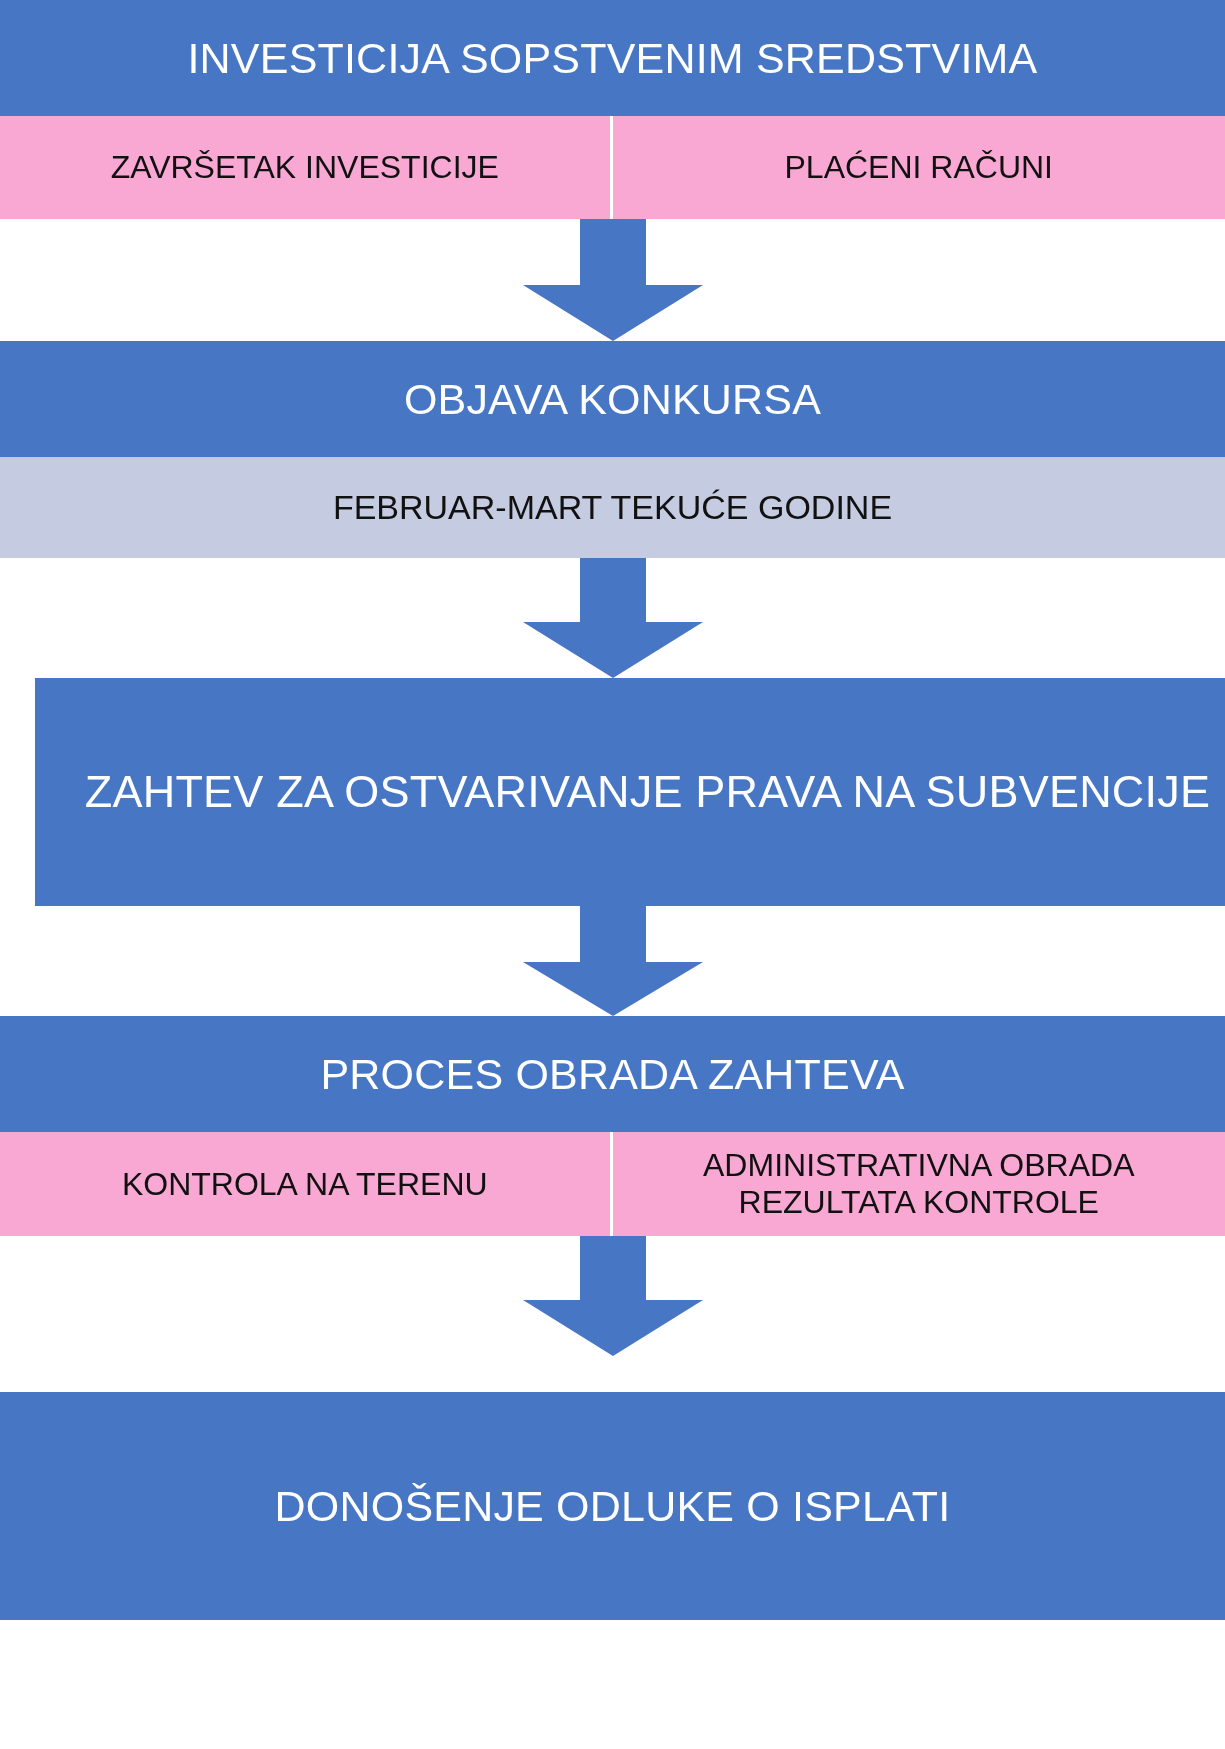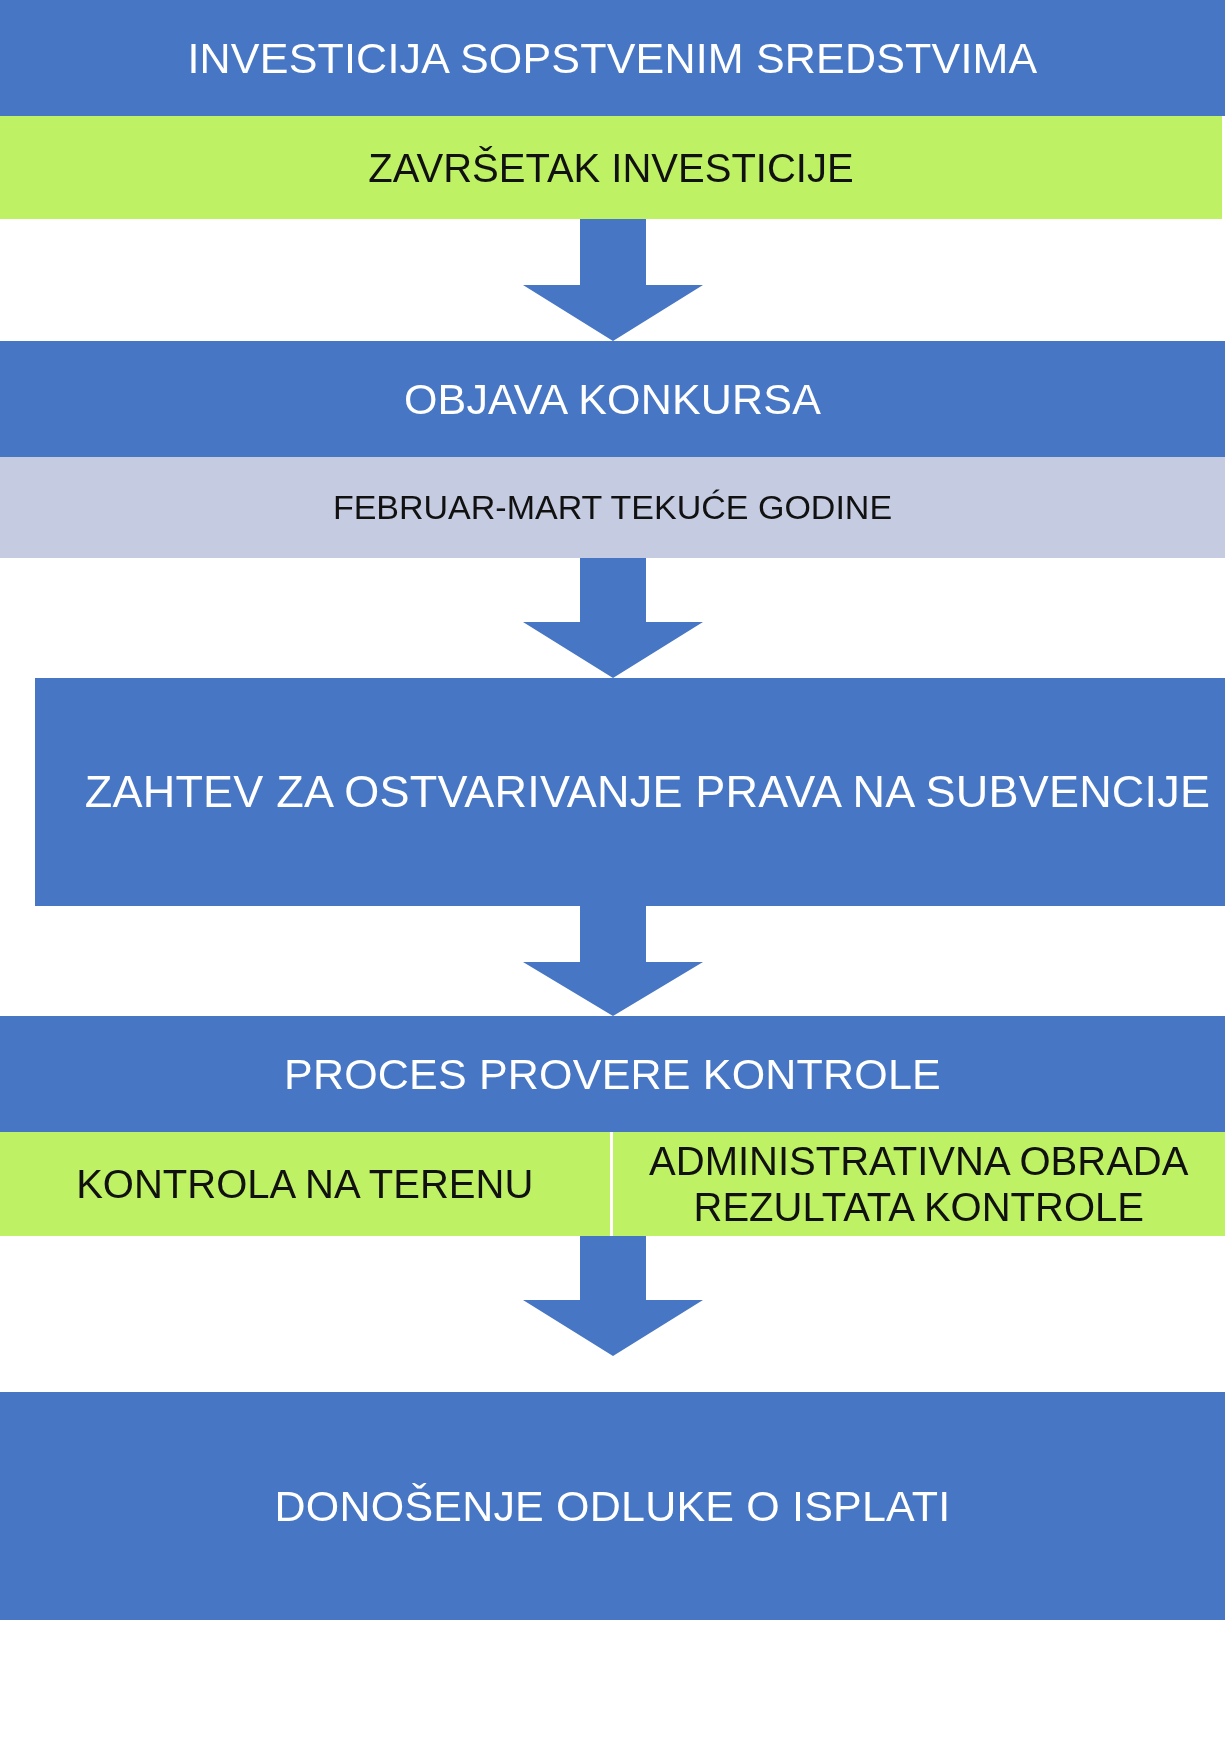--- a/index.html
+++ b/index.html
@@ -52,27 +52,27 @@
     box-sizing: border-box;
     padding: 0 16px;
   }
   .split {
     display: flex;
     width: 1225px;
     box-sizing: border-box;
   }
   .split .half {
     flex: 1 1 50%;
-    background: #bef264;
+    background: #f9a8d4;
     color: #111111;
     display: flex;
     align-items: center;
     justify-content: center;
     text-align: center;
-    font-size: 40px;
+    font-size: 32px;
     line-height: 1.15;
     box-sizing: border-box;
     padding: 0 14px;
   }
   .split .half.left {
     border-right: 3px solid #ffffff;
   }
 
   
   .arrow {
@@ -87,20 +87,21 @@
 </style>
 </head>
 <body>
 
 <div class="flow">
 
   <div class="stage bar-primary" style="top:0px; height:116px;">INVESTICIJA SOPSTVENIM SREDSTVIMA</div>
 
   <div class="stage split" style="top:116px; height:103px;">
     <div class="half left">ZAVRŠETAK INVESTICIJE</div>
+    <div class="half">PLAĆENI RAČUNI</div>
   </div>
 
   <div class="arrow" style="top:219px; height:122px;">
     <svg width="180" height="122" viewBox="0 0 180 122" aria-hidden="true">
       <polygon points="57,0 123,0 123,66 180,66 90,122 0,66 57,66" fill="#4776C4"></polygon>
     </svg>
   </div>
 
   <div class="stage bar-primary" style="top:341px; height:116px;">OBJAVA KONKURSA</div>
 
@@ -113,21 +114,21 @@
   </div>
 
   <div class="stage bar-primary" style="top:678px; height:228px; font-size:45px;margin-left:35px;">ZAHTEV ZA OSTVARIVANJE PRAVA NA SUBVENCIJE</div>
 
   <div class="arrow" style="top:906px; height:110px;">
     <svg width="180" height="110" viewBox="0 0 180 110" aria-hidden="true">
       <polygon points="57,0 123,0 123,56 180,56 90,110 0,56 57,56" fill="#4776C4"></polygon>
     </svg>
   </div>
 
-  <div class="stage bar-primary" style="top:1016px; height:116px;">PROCES PROVERE KONTROLE</div>
+  <div class="stage bar-primary" style="top:1016px; height:116px;">PROCES OBRADA ZAHTEVA</div>
 
   <div class="stage split" style="top:1132px; height:104px;border-radius:19px;">
     <div class="half left">KONTROLA NA TERENU</div>
     <div class="half">ADMINISTRATIVNA OBRADA REZULTATA KONTROLE</div>
   </div>
 
   <div class="arrow" style="top:1236px; height:120px;">
     <svg width="180" height="120" viewBox="0 0 180 120" aria-hidden="true">
       <polygon points="57,0 123,0 123,64 180,64 90,120 0,64 57,64" fill="#4776C4"></polygon>
     </svg>

